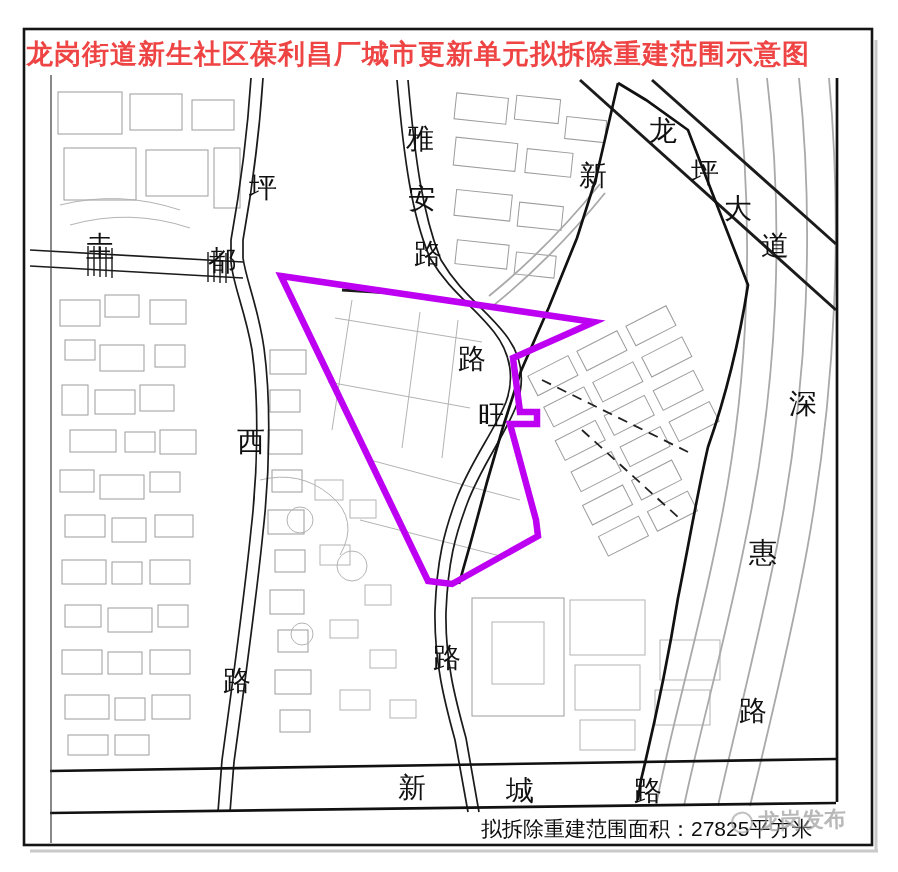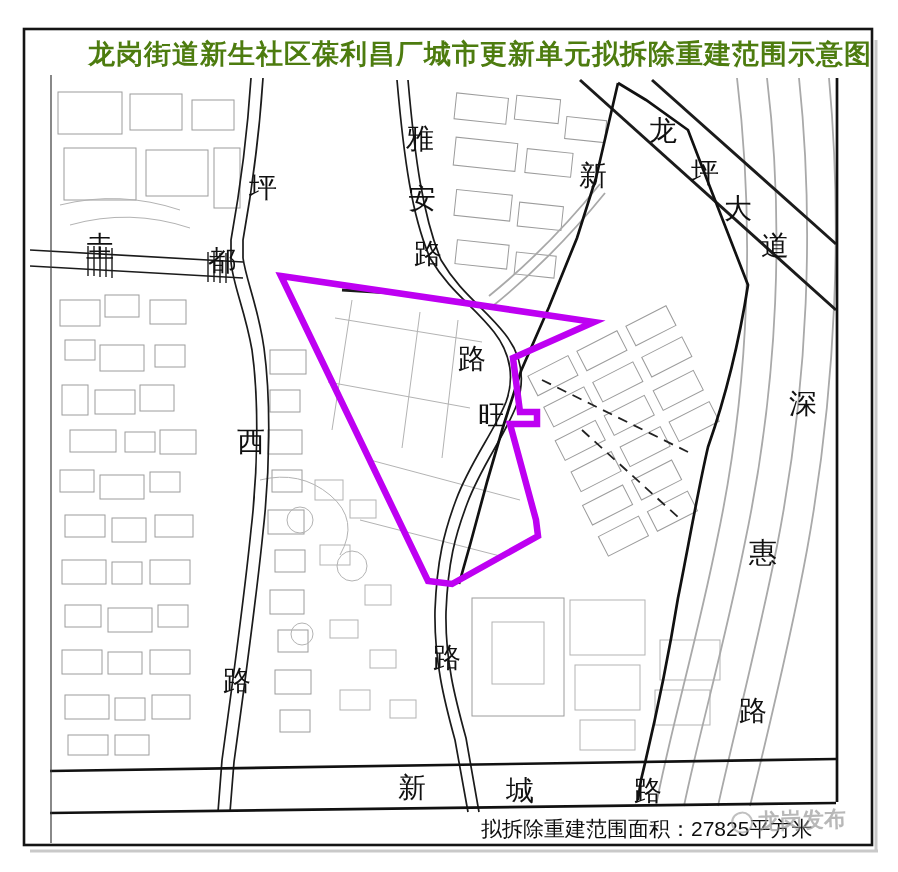--- a/index.html
+++ b/index.html
@@ -12,22 +12,22 @@
   .road{stroke:#1b1b1b;stroke-width:1.7;fill:none;}
   .heavy{stroke:#1b1b1b;stroke-width:3;fill:none;}
   .bnd{stroke:#111111;stroke-width:2.7;fill:none;}
   .minor{stroke:#a9a9a9;stroke-width:1.8;fill:none;}
   .parcel{stroke:#9c9c9c;stroke-width:1;fill:none;}
   .parcel2{stroke:#b3b3b3;stroke-width:1;fill:none;}
   .dash{stroke:#222;stroke-width:1.8;fill:none;stroke-dasharray:10 7;}
   .tick{stroke:#1b1b1b;stroke-width:1.4;}
   svg text{font-family:"Liberation Sans","DejaVu Sans",sans-serif;}
   .rlabel{font-size:28px;font-weight:500;fill:#101010;text-anchor:middle;dominant-baseline:central;}
-  #title{position:absolute;left:26px;top:36px;width:846px;text-align:right;
-         font-size:27px;font-weight:700;color:#4d7c0f;letter-spacing:1px;white-space:nowrap;}
+  #title{position:absolute;left:26px;top:36px;width:846px;text-align:left;
+         font-size:27px;font-weight:700;color:#ef4444;letter-spacing:1px;white-space:nowrap;}
   #stats{position:absolute;left:481px;top:815px;font-size:21px;font-weight:400;color:#0d0d0d;white-space:nowrap;}
   #wm{position:absolute;left:731px;top:806px;display:flex;align-items:center;gap:5px;
       color:#8e8e8e;opacity:.62;font-size:22px;font-weight:600;transform:rotate(-2deg);}
   #wm .circ{width:22px;height:22px;border:2px solid #9a9a9a;border-radius:50%;box-sizing:border-box;}
 </style>
 </head>
 <body>
 
 <div id="shot">
 

